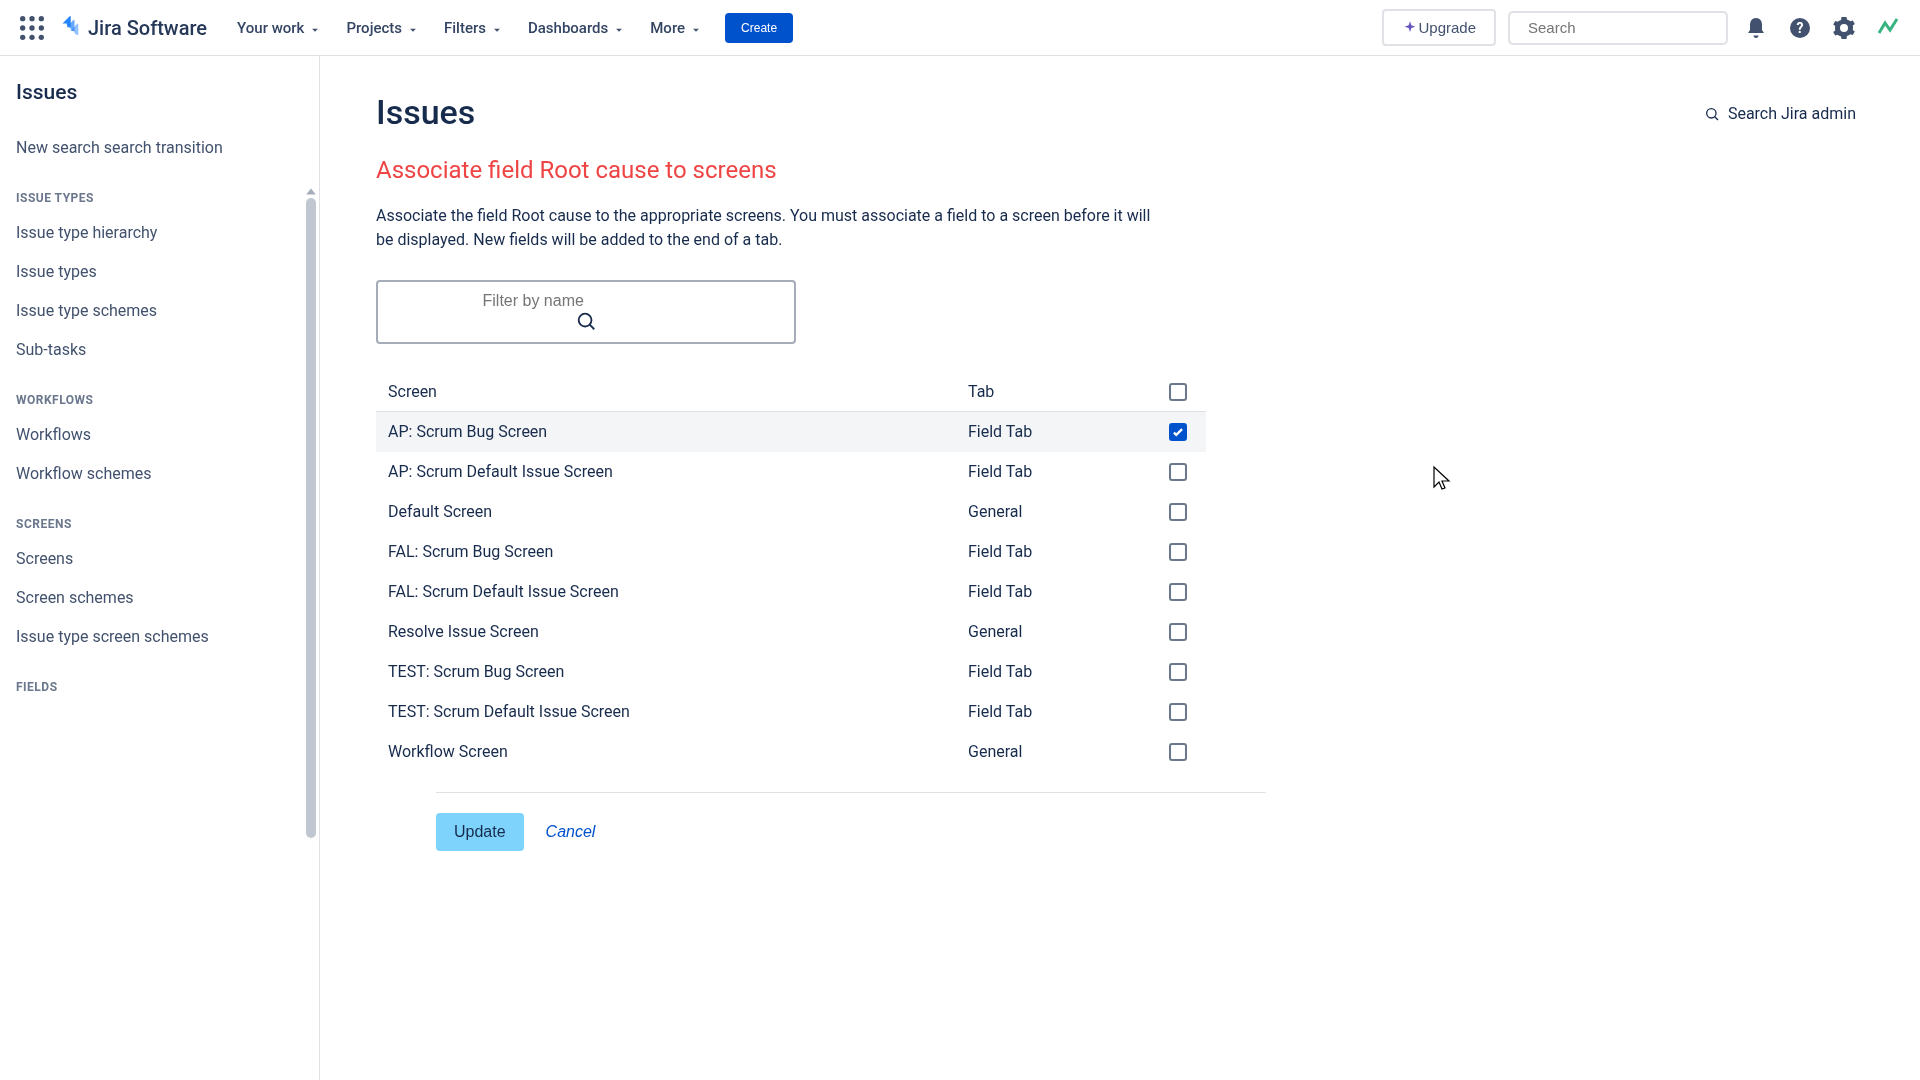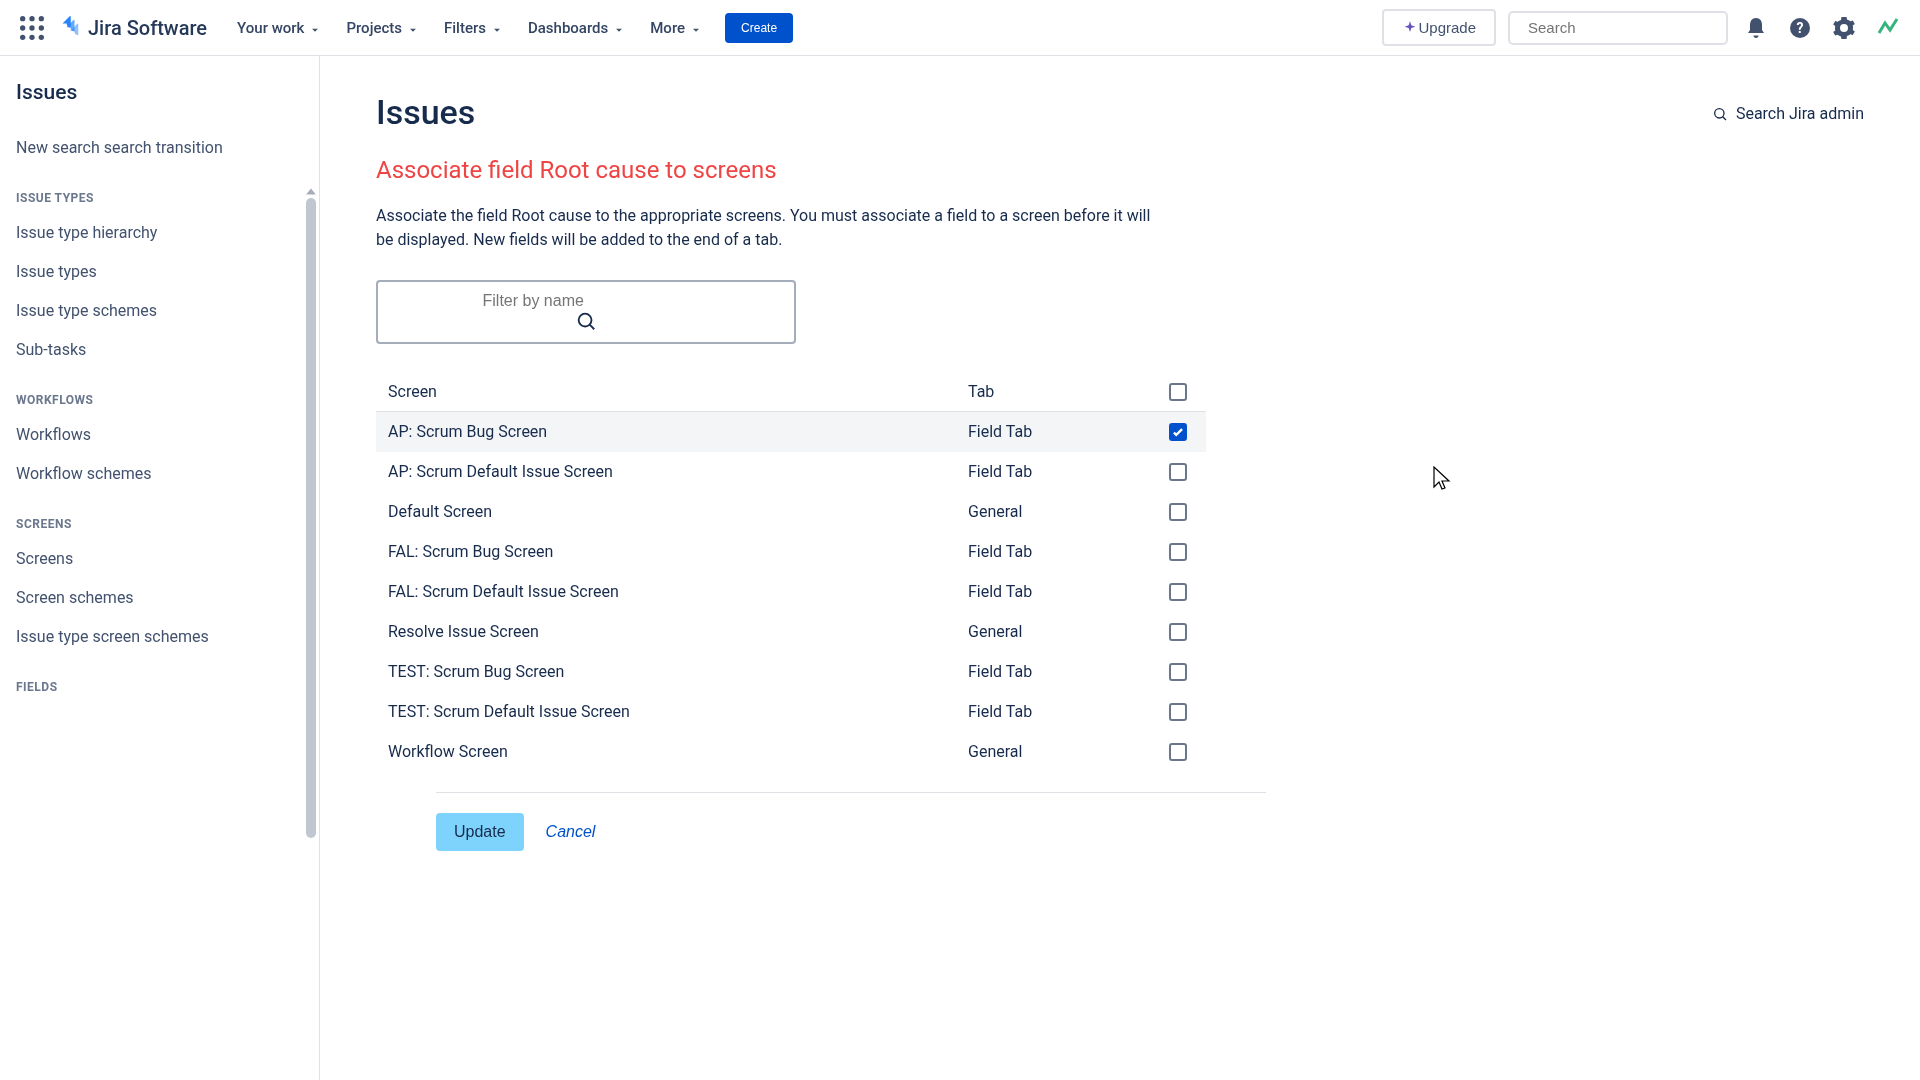--- a/index.html
+++ b/index.html
@@ -27,21 +27,21 @@
 .sidebar { width: 320px; position: relative; border-right: 1px solid #DFE1E6; padding: 24px 0 0 0; overflow: hidden; }
 .sidebar-scroll { position: absolute; right: 0; top: 130px; width: 16px; height: 900px; }
 .scroll-arrow-up { position: absolute; top: 0; right: 2px; width: 12px; height: 12px; color: #A5ADBA; }
 .scroll-thumb { position: absolute; top: 12px; right: 3px; width: 10px; height: 640px; background: #C1C7D0; border-radius: 5px; }
 .sidebar-title { font-size: 21px; font-weight: 500; color: #172B4D; padding: 0 16px 24px; }
 .sidebar-link { display: block; padding: 10px 16px; font-size: 16px; color: #42526E; cursor: pointer; }
 .sidebar-group { font-size: 12px; font-weight: 700; color: #6B778C; letter-spacing: 0.5px; padding: 24px 16px 8px; text-transform: uppercase; }
 
 
 .main { flex: 1; padding: 36px 56px; position: relative; overflow-y: auto; }
-.admin-search { position: absolute; right: 56px; top: 48px; display: flex; align-items: center; gap: 8px; font-size: 16px; color: #172B4D; cursor: pointer; }
+.admin-search { position: absolute; right: 64px; top: 48px; display: flex; align-items: center; gap: 8px; font-size: 16px; color: #172B4D; cursor: pointer; }
 .page-h1 { font-size: 34px; font-weight: 500; color: #172B4D; margin-bottom: 24px; }
 .page-h2 { font-size: 24px; font-weight: 400; color: #ef4444; margin-bottom: 20px; }
 .desc { font-size: 16px; color: #172B4D; max-width: 780px; line-height: 1.5; margin-bottom: 28px; }
 .filter-box { display: flex; align-items: center; border: 2px solid #A5ADBA; border-radius: 4px; width: 420px; padding: 10px 12px; margin-bottom: 28px; flex-direction: column; }
 .filter-box input { border: none; outline: none; font-size: 16px; flex: 1; color: #5E6C84; }
 .table { width: 830px; }
 .th-row, .tr { display: grid; grid-template-columns: 580px 170px 80px; align-items: center; padding: 10px 12px; }
 .th-row { font-weight: 400; color: #172B4D; border-bottom: 1px solid #DFE1E6; font-size: 16px; }
 .tr { font-size: 16px; color: #172B4D; border-bottom: 1px solid transparent; }
 .tr.hovered { background: #F4F5F7; }

